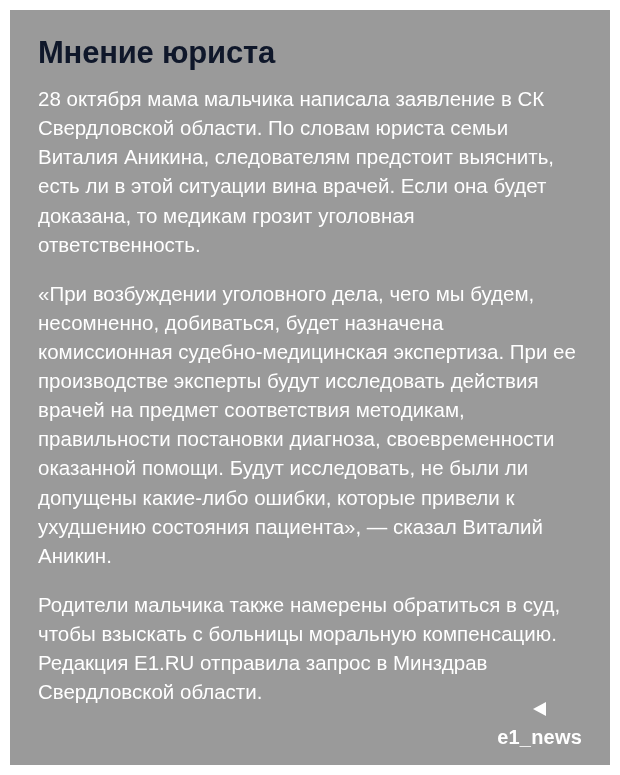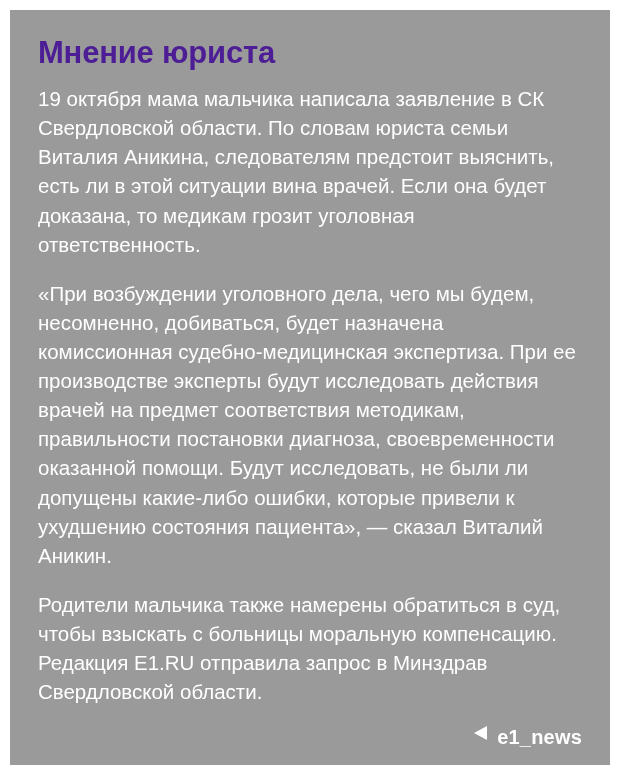--- a/index.html
+++ b/index.html
@@ -19,42 +19,44 @@
     top: 10px;
     width: 600px;
     height: 755px;
     background: #9a9a9a;
     box-sizing: border-box;
     padding: 26px 28px 0 28px;
   }
   .title {
     font-size: 31px;
     font-weight: bold;
-    color: #4c1d95;
+    color: #0f172a;
     letter-spacing: -0.2px;
     margin: 0 0 14px 0;
     line-height: 1.1;
   }
   .para {
     font-size: 20.5px;
     color: #ffffff;
     line-height: 1.42;
     margin: 0 0 20px 0;
   }
   .para.italic {
   }
   .para.last {
     margin-bottom: 4px;
   }
   .footer {
     position: absolute;
     right: 28px;
     bottom: 16px;
     display: flex;
+    align-items: center;
     gap: 10px;
+    flex-direction: column;
   }
   .footer .send-icon {
     display: inline-block;
     width: 0;
     height: 0;
     border-top: 7px solid transparent;
     border-bottom: 7px solid transparent;
     border-right: 13px solid #ffffff;
     transform: translateY(0px);
   }
@@ -64,21 +66,21 @@
     font-weight: bold;
     letter-spacing: 0.2px;
   }
 </style>
 </head>
 <body>
 
 <div class="card">
   <h1 class="title">Мнение юриста</h1>
 
-  <p class="para">19 октября мама мальчика написала заявление в СК Свердловской области. По словам юриста семьи Виталия Аникина, следователям предстоит выяснить, есть ли в этой ситуации вина врачей. Если она будет доказана, то медикам грозит уголовная ответственность.</p>
+  <p class="para">28 октября мама мальчика написала заявление в СК Свердловской области. По словам юриста семьи Виталия Аникина, следователям предстоит выяснить, есть ли в этой ситуации вина врачей. Если она будет доказана, то медикам грозит уголовная ответственность.</p>
 
   <p class="para italic">«При возбуждении уголовного дела, чего мы будем, несомненно, добиваться, будет назначена комиссионная судебно-медицинская экспертиза. При ее производстве эксперты будут исследовать действия врачей на предмет соответствия методикам, правильности постановки диагноза, своевременности оказанной помощи. Будут исследовать, не были ли допущены какие-либо ошибки, которые привели к ухудшению состояния пациента», — сказал Виталий Аникин.</p>
 
   <p class="para last">Родители мальчика также намерены обратиться в суд, чтобы взыскать с больницы моральную компенсацию. Редакция E1.RU отправила запрос в Минздрав Свердловской области.</p>
 
   <div class="footer">
     <span class="send-icon"></span>
     <span class="handle">e1_news</span>
   </div>
 </div>

